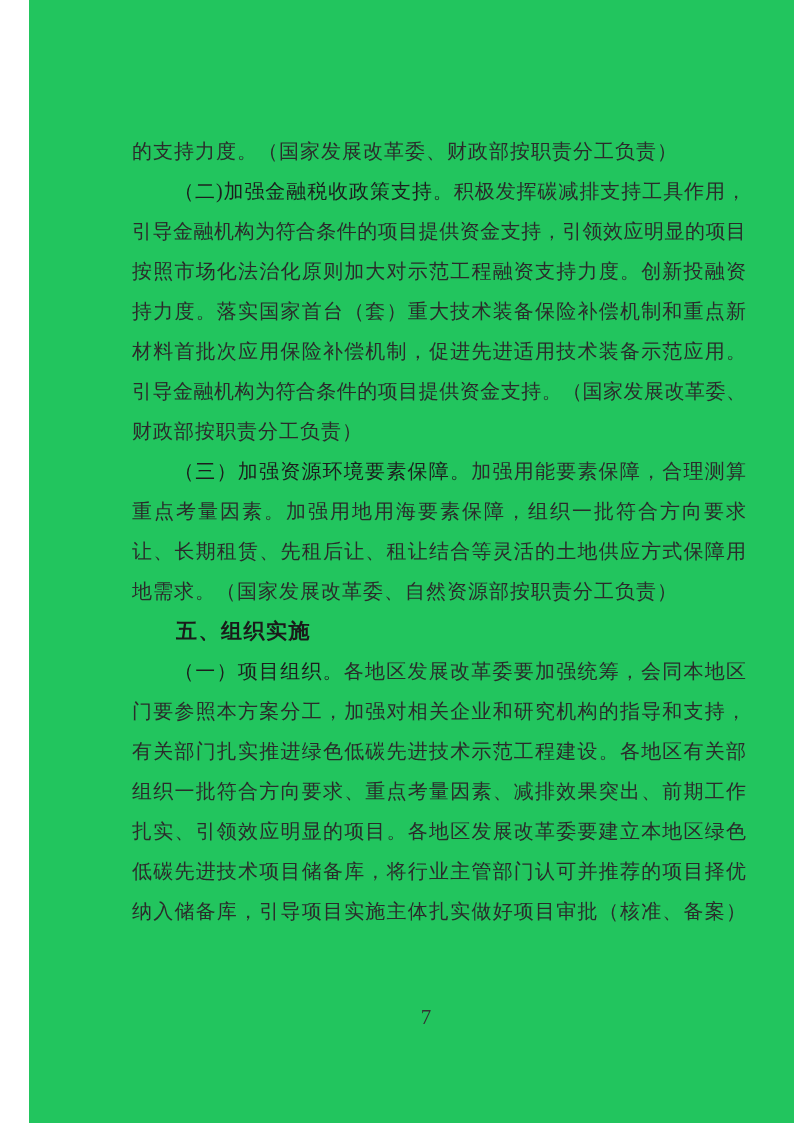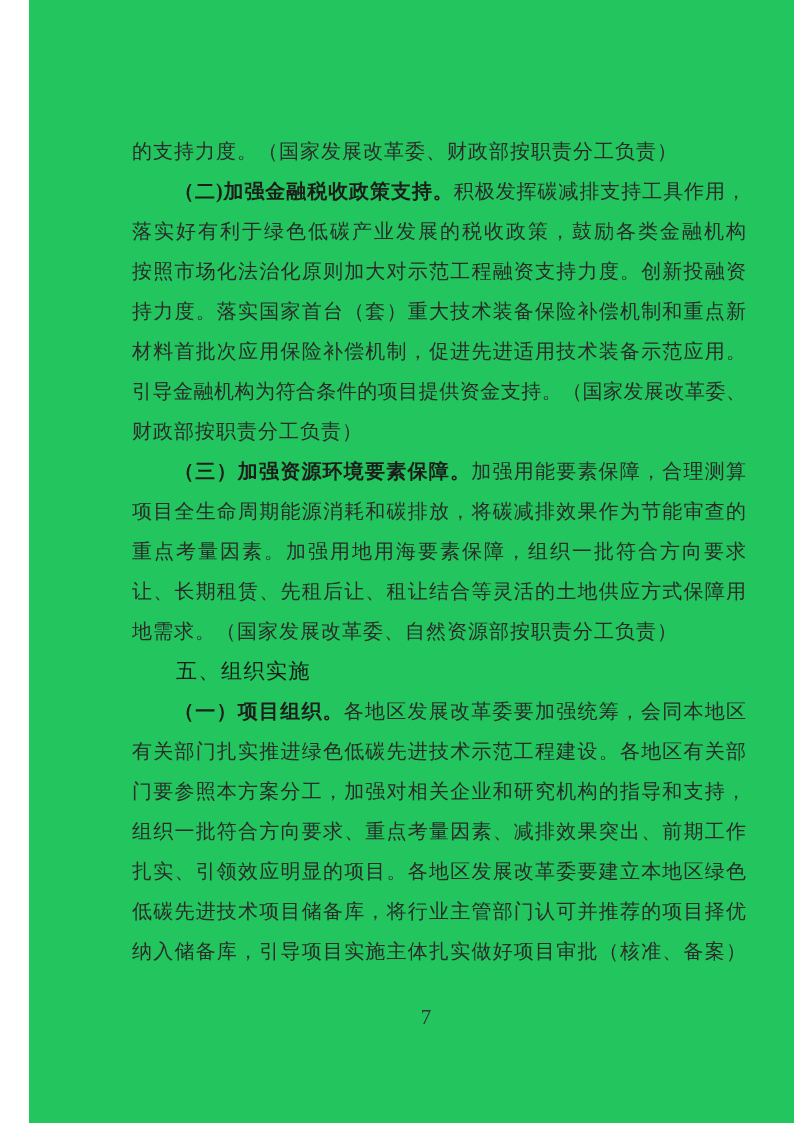--- a/index.html
+++ b/index.html
@@ -33,28 +33,28 @@
   }
   .line.end {
     text-align: left;
     text-align-last: left;
     letter-spacing: 1px;
   }
   .line.start {
     text-indent: 42px;
   }
   .lead {
-    font-weight: 700;
+    font-weight: 400;
     color: #1d1d1d;
   }
   .heading {
     height: 40px;
     line-height: 40px;
     font-size: 21px;
-    font-weight: 400;
+    font-weight: 700;
     font-family: "Liberation Sans", "DejaVu Sans", sans-serif;
     letter-spacing: 1.5px;
     text-indent: 44px;
     text-align: left;
     color: #1a1a1a;
   }
   .page-number {
     position: absolute;
     top: 1003px;
     left: 0;
@@ -68,38 +68,37 @@
 </style>
 </head>
 <body>
 
 <div class="page">
   <div class="textblock">
 
     <div class="line end"><span>的支持力度。（国家发展改革委、财政部按职责分工负责）</span></div>
 
     <div class="line start"><span class="lead">（二)加强金融税收政策支持。</span><span>积极发挥碳减排支持工具作用，</span></div>
-    <div class="line"><span>落实好有利于绿色低碳产业发展的税收政策，鼓励各类金融机构</span></div>
+    <div class="line"><span>引导金融机构为符合条件的项目提供资金支持，引领效应明显的项目</span></div>
     <div class="line"><span>按照市场化法治化原则加大对示范工程融资支持力度。创新投融资</span></div>
     <div class="line"><span>持力度。落实国家首台（套）重大技术装备保险补偿机制和重点新</span></div>
     <div class="line"><span>材料首批次应用保险补偿机制，促进先进适用技术装备示范应用。</span></div>
     <div class="line"><span>引导金融机构为符合条件的项目提供资金支持。（国家发展改革委、</span></div>
     <div class="line end"><span>财政部按职责分工负责）</span></div>
 
     <div class="line start"><span class="lead">（三）加强资源环境要素保障。</span><span>加强用能要素保障，合理测算</span></div>
-    <div class="line"><span>项目全生命周期能源消耗和碳排放，将碳减排效果作为节能审查的</span></div>
     <div class="line"><span>重点考量因素。加强用地用海要素保障，组织一批符合方向要求</span></div>
     <div class="line"><span>让、长期租赁、先租后让、租让结合等灵活的土地供应方式保障用</span></div>
     <div class="line end"><span>地需求。（国家发展改革委、自然资源部按职责分工负责）</span></div>
 
     <div class="heading">五、组织实施</div>
 
     <div class="line start"><span class="lead">（一）项目组织。</span><span>各地区发展改革委要加强统筹，会同本地区</span></div>
+    <div class="line"><span>门要参照本方案分工，加强对相关企业和研究机构的指导和支持，</span></div>
     <div class="line"><span>有关部门扎实推进绿色低碳先进技术示范工程建设。各地区有关部</span></div>
-    <div class="line"><span>门要参照本方案分工，加强对相关企业和研究机构的指导和支持，</span></div>
     <div class="line"><span>组织一批符合方向要求、重点考量因素、减排效果突出、前期工作</span></div>
     <div class="line"><span>扎实、引领效应明显的项目。各地区发展改革委要建立本地区绿色</span></div>
     <div class="line"><span>低碳先进技术项目储备库，将行业主管部门认可并推荐的项目择优</span></div>
     <div class="line"><span>纳入储备库，引导项目实施主体扎实做好项目审批（核准、备案）</span></div>
 
   </div>
 
   <div class="page-number">7</div>
 </div>
 

